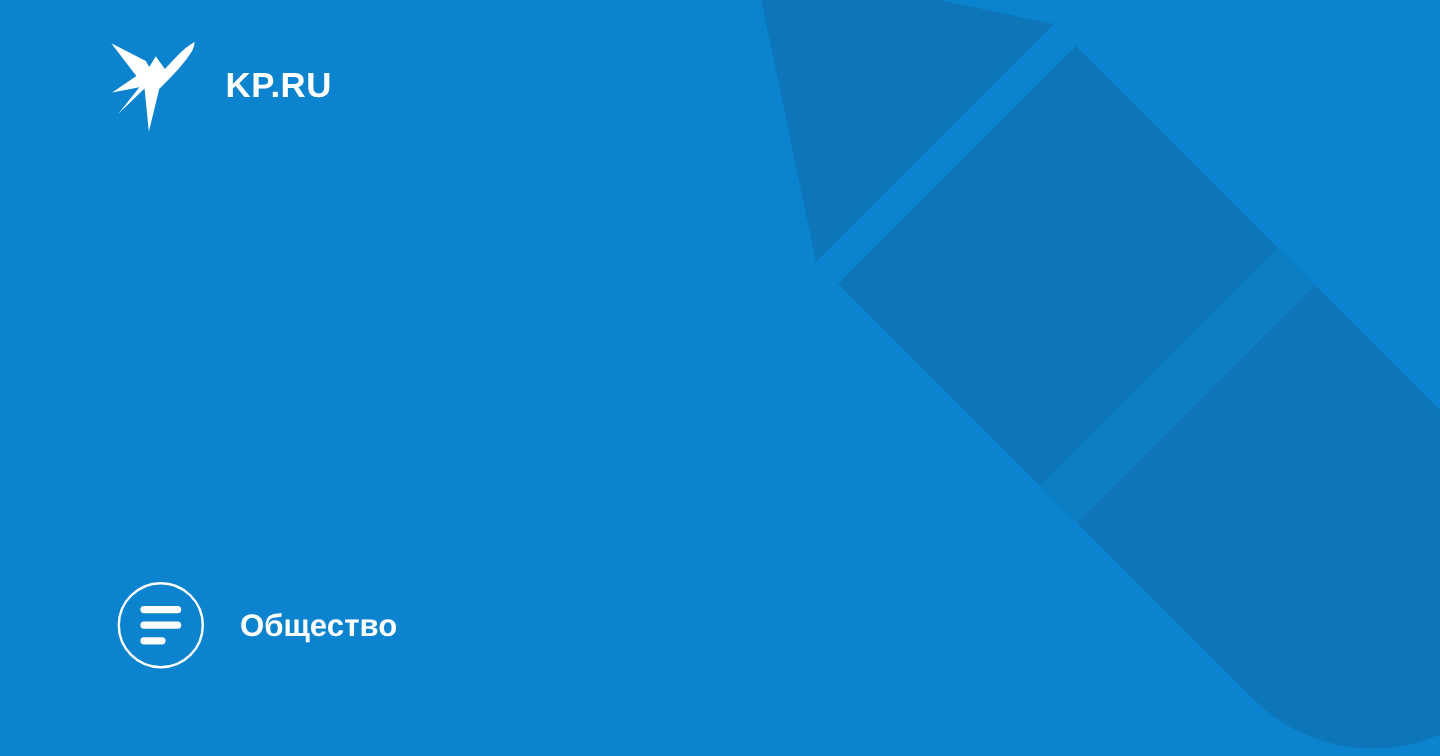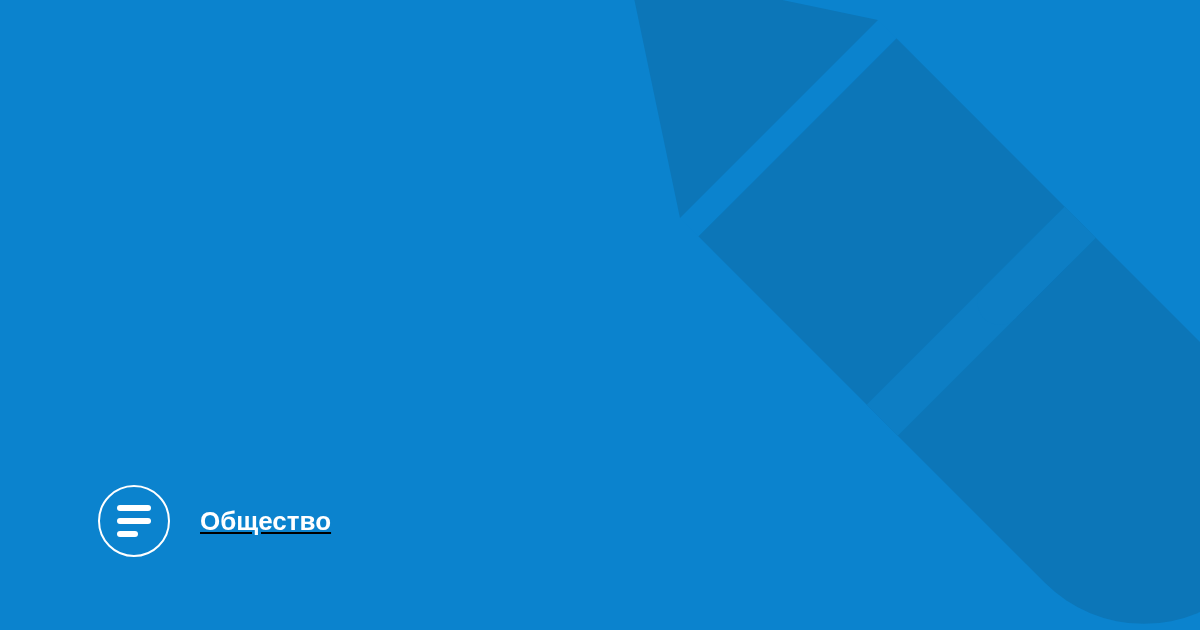--- a/index.html
+++ b/index.html
@@ -76,21 +76,20 @@
 
   
   .category {
     position: absolute;
     left: 98px;
     top: 485px;
     display: flex;
     align-items: center;
     gap: 30px;
     height: 72px;
-    text-decoration: underline;
   }
   .category-circle {
     width: 72px;
     height: 72px;
     border-radius: 50%;
     border: 2px solid #ffffff;
     box-sizing: border-box;
     display: flex;
     flex-direction: column;
     align-items: center;
@@ -138,20 +137,43 @@
 
         <path d="M -140 -52 L -26 -52 A 22 22 0 0 1 -26 -8 L -140 -8 Z" fill="#0d7ec4"></path>
 
         <rect x="-140" y="230" width="280" height="26" fill="#0b83ce"></rect>
 
         <path d="M -140 256 L 140 256 L 0 470 Z" fill="#0c76b8"></path>
       </g>
     </g>
   </svg>
 
+  <div class="header">
+    <svg class="brand-mark" viewBox="0 0 100 108" xmlns="http://www.w3.org/2000/svg" aria-hidden="true">
+
+      <path fill="#ffffff" d="M97.5 2.5
+               C90.5 6.5 83.5 12.0 77.5 18.5
+               L63.0 34.0
+               L52.5 19.0
+               L45.0 31.5
+               L41.0 24.5
+               L1.0 4.0
+               L30.0 42.0
+               L2.0 61.0
+               L33.5 55.0
+               L9.0 86.0
+               L39.5 56.5
+               L44.5 106.5
+               L56.5 57.0
+               L68.5 45.0
+               C76.5 37.0 86.5 25.5 94.0 14.0
+               C96.2 10.4 97.2 6.2 97.5 2.5 Z"></path>
+    </svg>
+    <span class="brand-name">KP.RU</span>
+  </div>
 
 
   <div class="category">
     <span class="category-circle">
       <span class="bar bar-1"></span>
       <span class="bar bar-2"></span>
       <span class="bar bar-3"></span>
     </span>
     <span class="category-label">Общество</span>
   </div>

